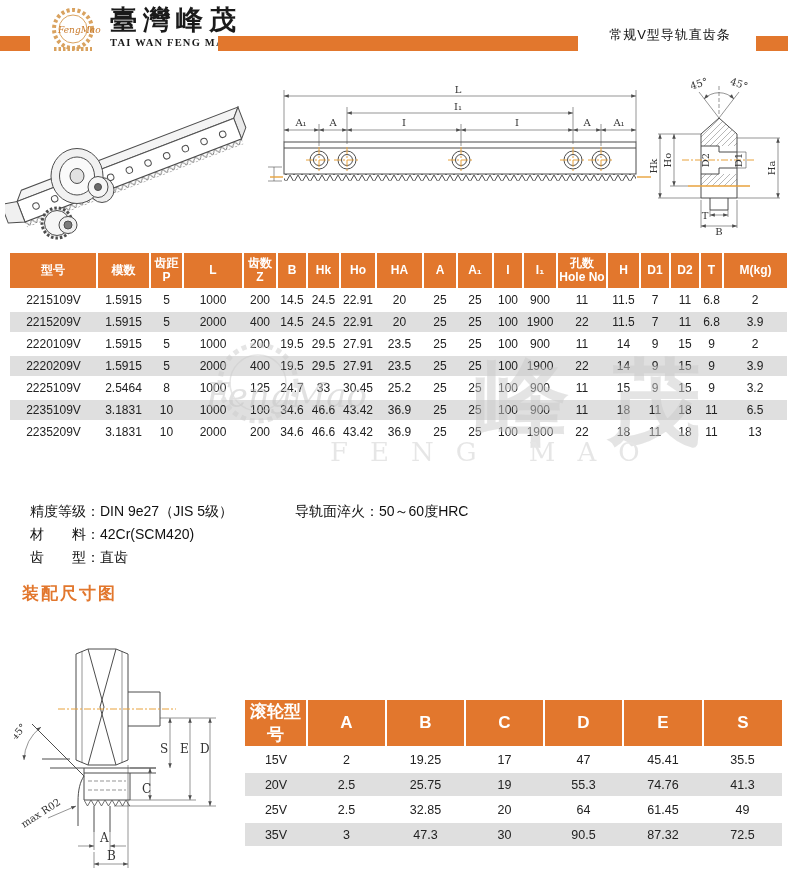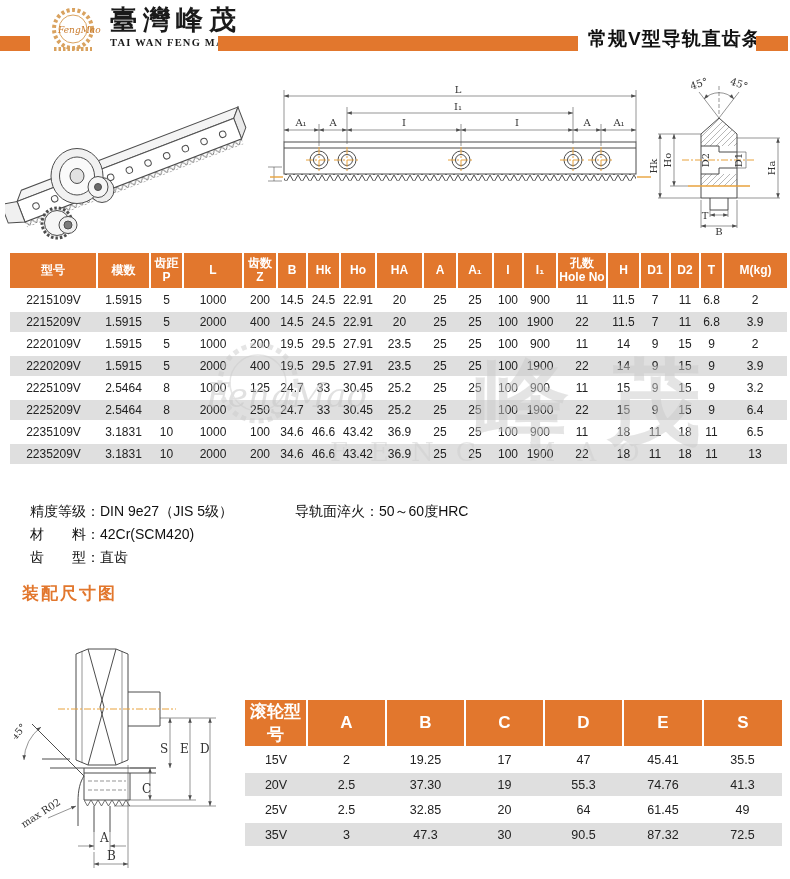--- a/index.html
+++ b/index.html
@@ -10,21 +10,21 @@
   .bar-left{left:0;top:36px;width:30px;}
   .bar-mid{left:218px;top:36px;width:360px;}
   .bar-right{left:756px;top:36px;width:34px;}
   .logo-svg{position:absolute;left:46px;top:3px;}
   .brand{position:absolute;left:110px;top:6px;}
   .brand-cn{font-family:"Liberation Serif","DejaVu Serif",serif;font-size:27px;font-weight:bold;
             letter-spacing:6px;color:#1a1a1a;line-height:1.1;}
   .brand-en{font-family:"Liberation Serif","DejaVu Serif",serif;font-size:10.5px;font-weight:bold;
             letter-spacing:1.2px;color:#1a1a1a;margin-top:1px;}
   .page-title{position:absolute;left:588px;top:26px;width:164px;text-align:center;
-              font-size:19px;font-weight:bold;color:#111;letter-spacing:1px;white-space:nowrap;}
+              font-size:13px;font-weight:normal;color:#111;letter-spacing:1px;white-space:nowrap;}
   
   .drawing{position:absolute;}
   .dline{stroke:var(--line);stroke-width:1;fill:none;}
   .dthin{stroke:var(--line);stroke-width:0.6;fill:none;}
   .dlab{font-family:"DejaVu Serif","Liberation Serif",serif;font-size:10px;fill:#333;}
   .dlab-big{font-family:"DejaVu Serif","Liberation Serif",serif;font-size:12px;fill:#333;}
   .cline{stroke:var(--centerline);stroke-width:1;fill:none;stroke-dasharray:7 2 2 2;}
   .cline2{stroke:var(--centerline);stroke-width:1.4;fill:none;}
   
   table{border-collapse:collapse;table-layout:fixed;position:absolute;}
@@ -412,41 +412,20 @@
           <td>100</td>
           <td>900</td>
           <td>11</td>
           <td>15</td>
           <td>9</td>
           <td>15</td>
           <td>9</td>
           <td>3.2</td>
         </tr>
         <tr>
-          <td>2225209V</td>
-          <td>2.5464</td>
-          <td>8</td>
-          <td>2000</td>
-          <td>250</td>
-          <td>24.7</td>
-          <td>33</td>
-          <td>30.45</td>
-          <td>25.2</td>
-          <td>25</td>
-          <td>25</td>
-          <td>100</td>
-          <td>1900</td>
-          <td>22</td>
-          <td>15</td>
-          <td>9</td>
-          <td>15</td>
-          <td>9</td>
-          <td>6.4</td>
-        </tr>
-        <tr>
           <td>2235109V</td>
           <td>3.1831</td>
           <td>10</td>
           <td>1000</td>
           <td>100</td>
           <td>34.6</td>
           <td>46.6</td>
           <td>43.42</td>
           <td>36.9</td>
           <td>25</td>
@@ -606,21 +585,21 @@
           <td>2</td>
           <td>19.25</td>
           <td>17</td>
           <td>47</td>
           <td>45.41</td>
           <td>35.5</td>
         </tr>
         <tr>
           <td>20V</td>
           <td>2.5</td>
-          <td>37.30</td>
+          <td>25.75</td>
           <td>19</td>
           <td>55.3</td>
           <td>74.76</td>
           <td>41.3</td>
         </tr>
         <tr>
           <td>25V</td>
           <td>2.5</td>
           <td>32.85</td>
           <td>20</td>

